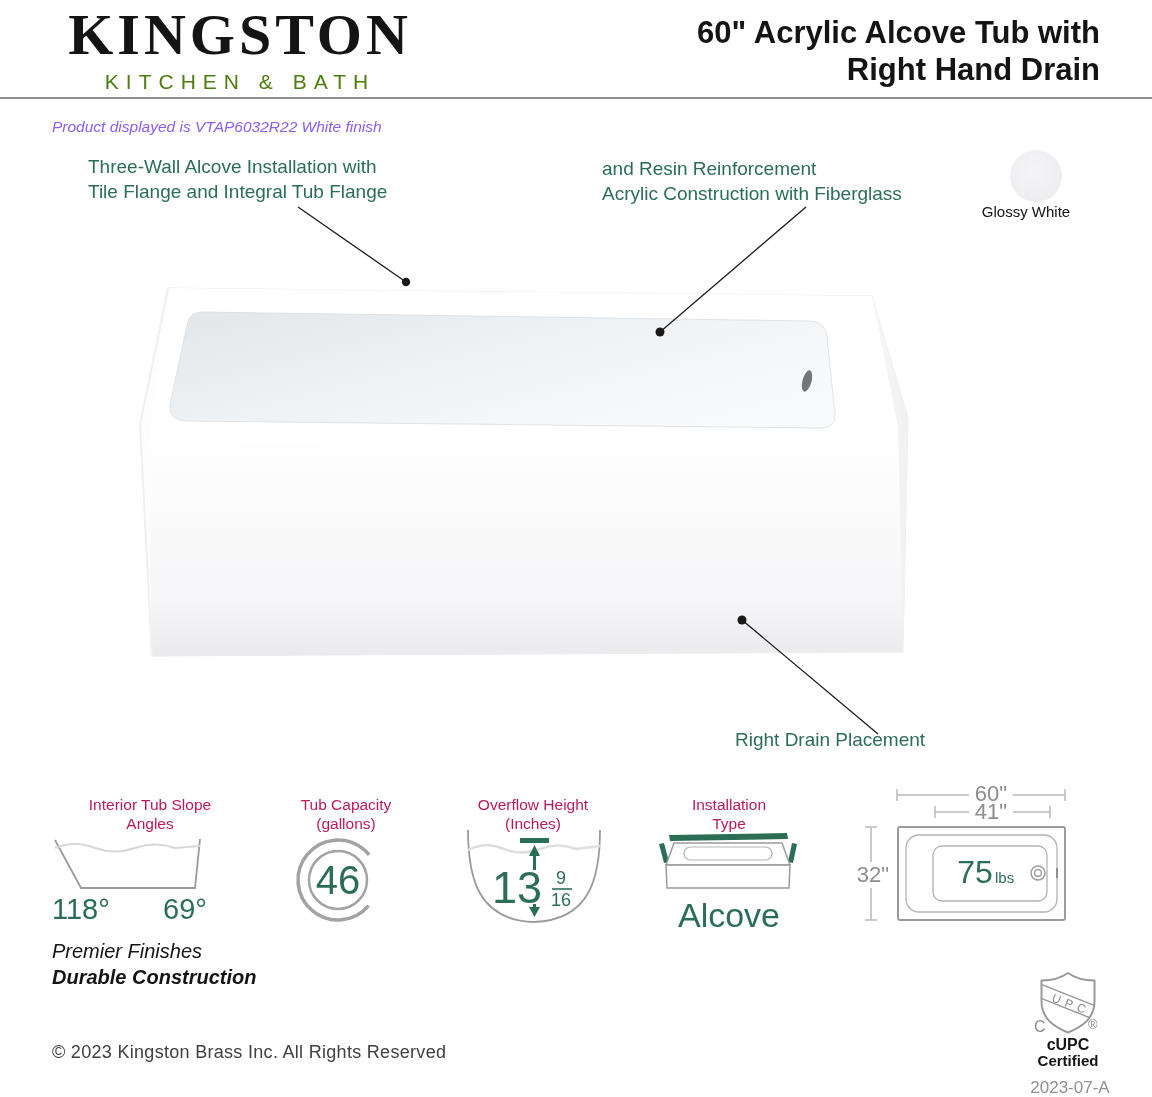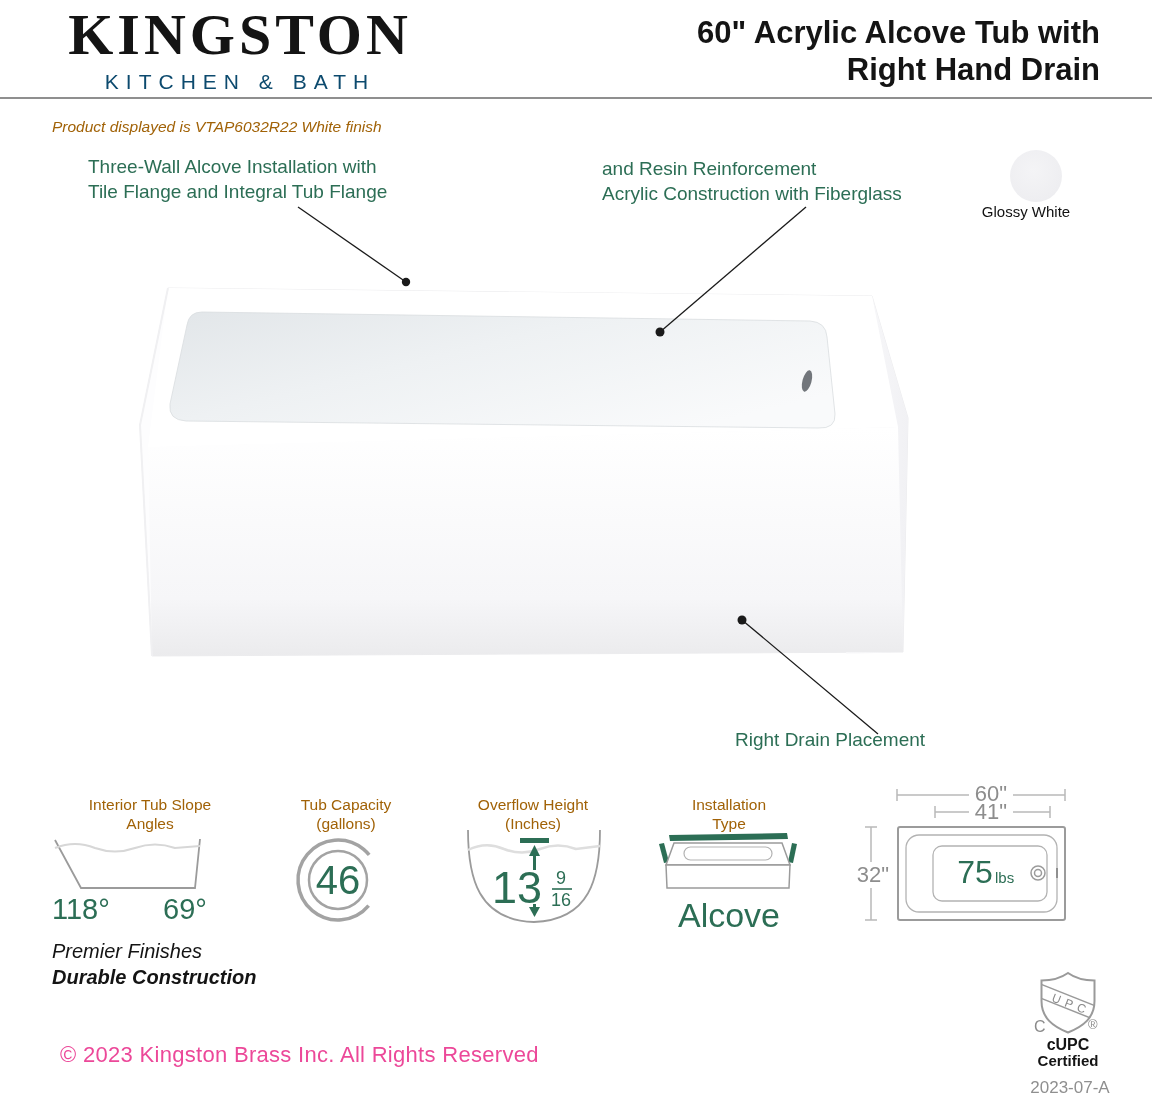--- a/index.html
+++ b/index.html
@@ -1,34 +1,34 @@
 <!DOCTYPE html>
 <html><head>
 <meta charset="utf-8">
 <style>
   html,body{margin:0;padding:0;background:#fff;}
   body{width:1152px;height:1097px;position:relative;overflow:hidden;
        font-family:"Liberation Sans", sans-serif;color:#111;}
   .abs{position:absolute;}
   .brand{font-family:"Liberation Serif", serif;font-weight:700;font-size:58px;
          letter-spacing:4px;color:#141414;line-height:1;}
-  .brand-sub{font-size:21px;letter-spacing:7px;color:#0c4a6e;font-weight:500;}
+  .brand-sub{font-size:21px;letter-spacing:7px;color:#4d7c0f;font-weight:500;}
   .page-title{font-size:31px;font-weight:700;line-height:37px;text-align:right;color:#141414;}
   .rule{height:2px;background:#8f8f8f;width:1152px;left:0;}
-  .note{font-style:italic;font-size:15.5px;color:#a16207;}
+  .note{font-style:italic;font-size:15.5px;color:#8b5cf6;}
   .callout{font-size:19px;line-height:25px;color:#2c6e55;}
-  .spec-title{font-size:15.5px;line-height:19px;text-align:center;color:#a16207;}
+  .spec-title{font-size:15.5px;line-height:19px;text-align:center;color:#be185d;}
   .angle-val{font-size:29px;color:#2c6e55;}
   .alcove-val{font-size:34px;color:#2c6e55;text-align:center;}
   .swatch{width:52px;height:52px;border-radius:50%;
           background:radial-gradient(circle at 45% 40%, #f4f4f6 0%, #eeeef1 70%, #e9e9ec 100%);}
   .swatch-label{font-size:15px;text-align:center;color:#111;}
   .feat1{font-size:20px;font-weight:700;font-style:italic;color:#141414;}
   .feat2{font-size:20px;font-weight:500;font-style:italic;color:#141414;}
-  .copyright{font-size:22px;color:#ec4899;letter-spacing:0.3px;margin-left:8px;}
+  .copyright{font-size:18px;color:#404040;letter-spacing:0.3px;}
   .doccode{font-size:17px;color:#8f8f8f;text-align:center;}
   svg text{font-family:"Liberation Sans", sans-serif;}
 </style>
 </head>
 <body>
 
 <div class="abs" style="left:55px;top:6px;width:370px;">
   <div class="brand" style="text-align:center;">KINGSTON</div>
   <div class="brand-sub" style="text-align:center;margin-top:6px;">KITCHEN &amp; BATH</div>
 </div>

